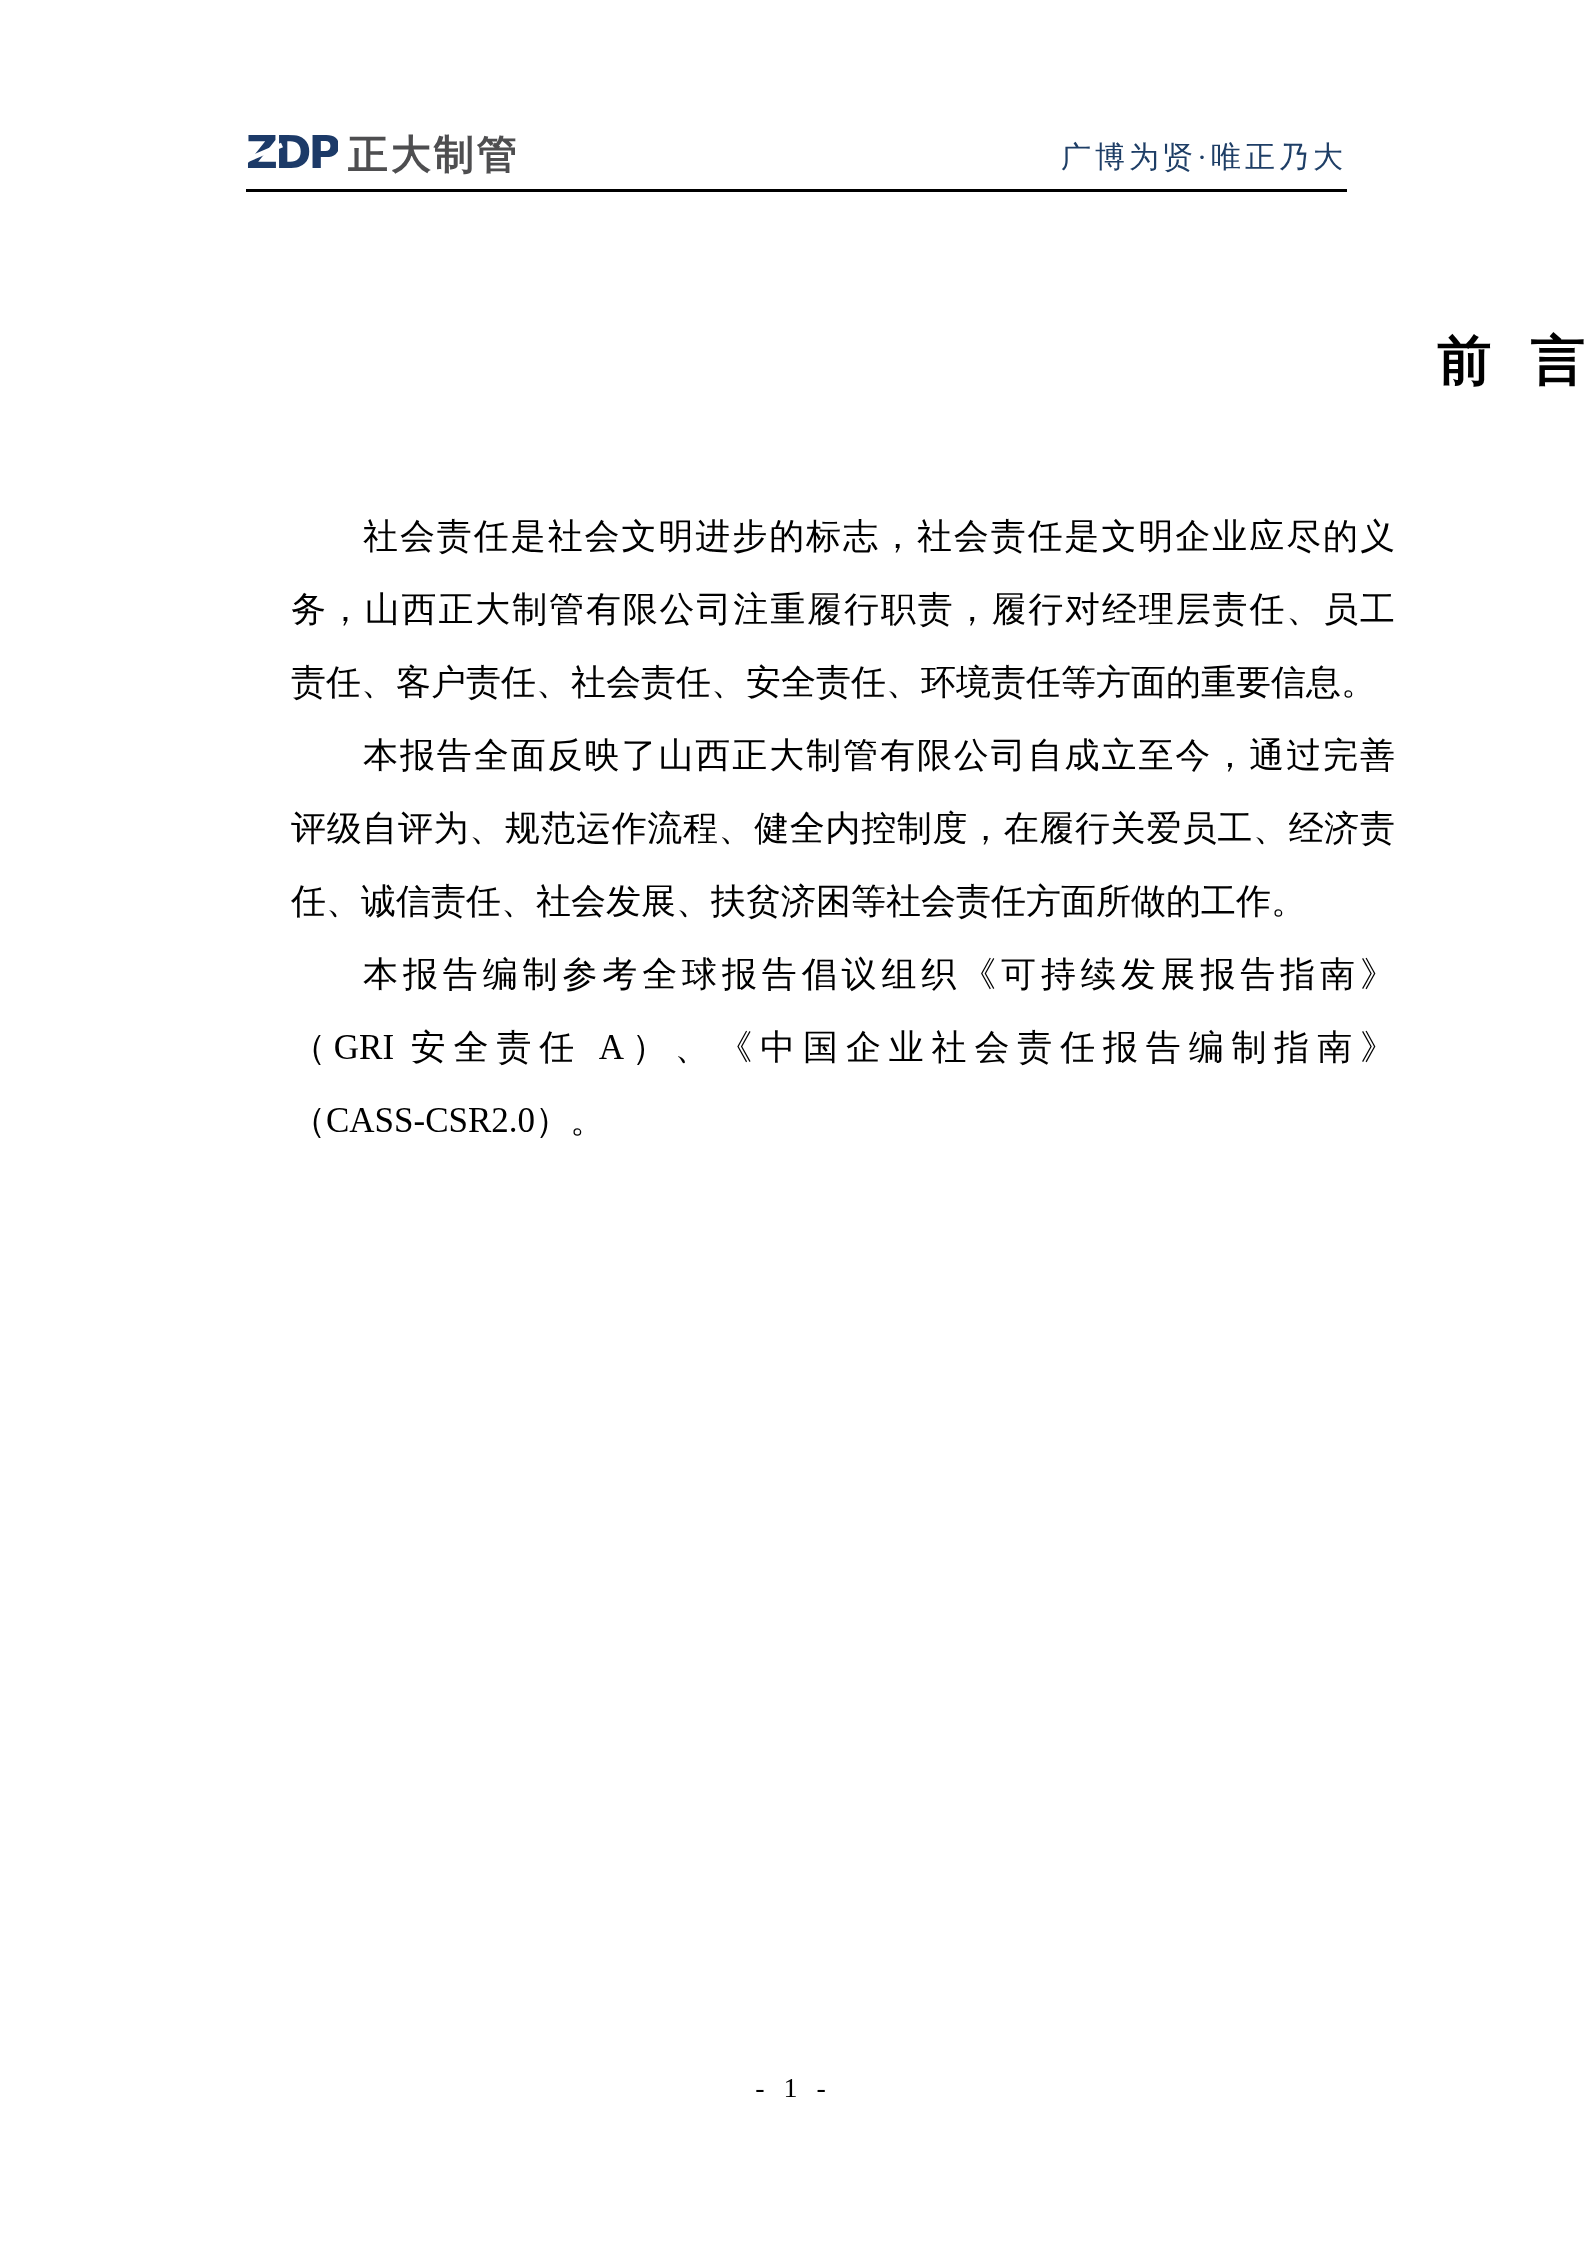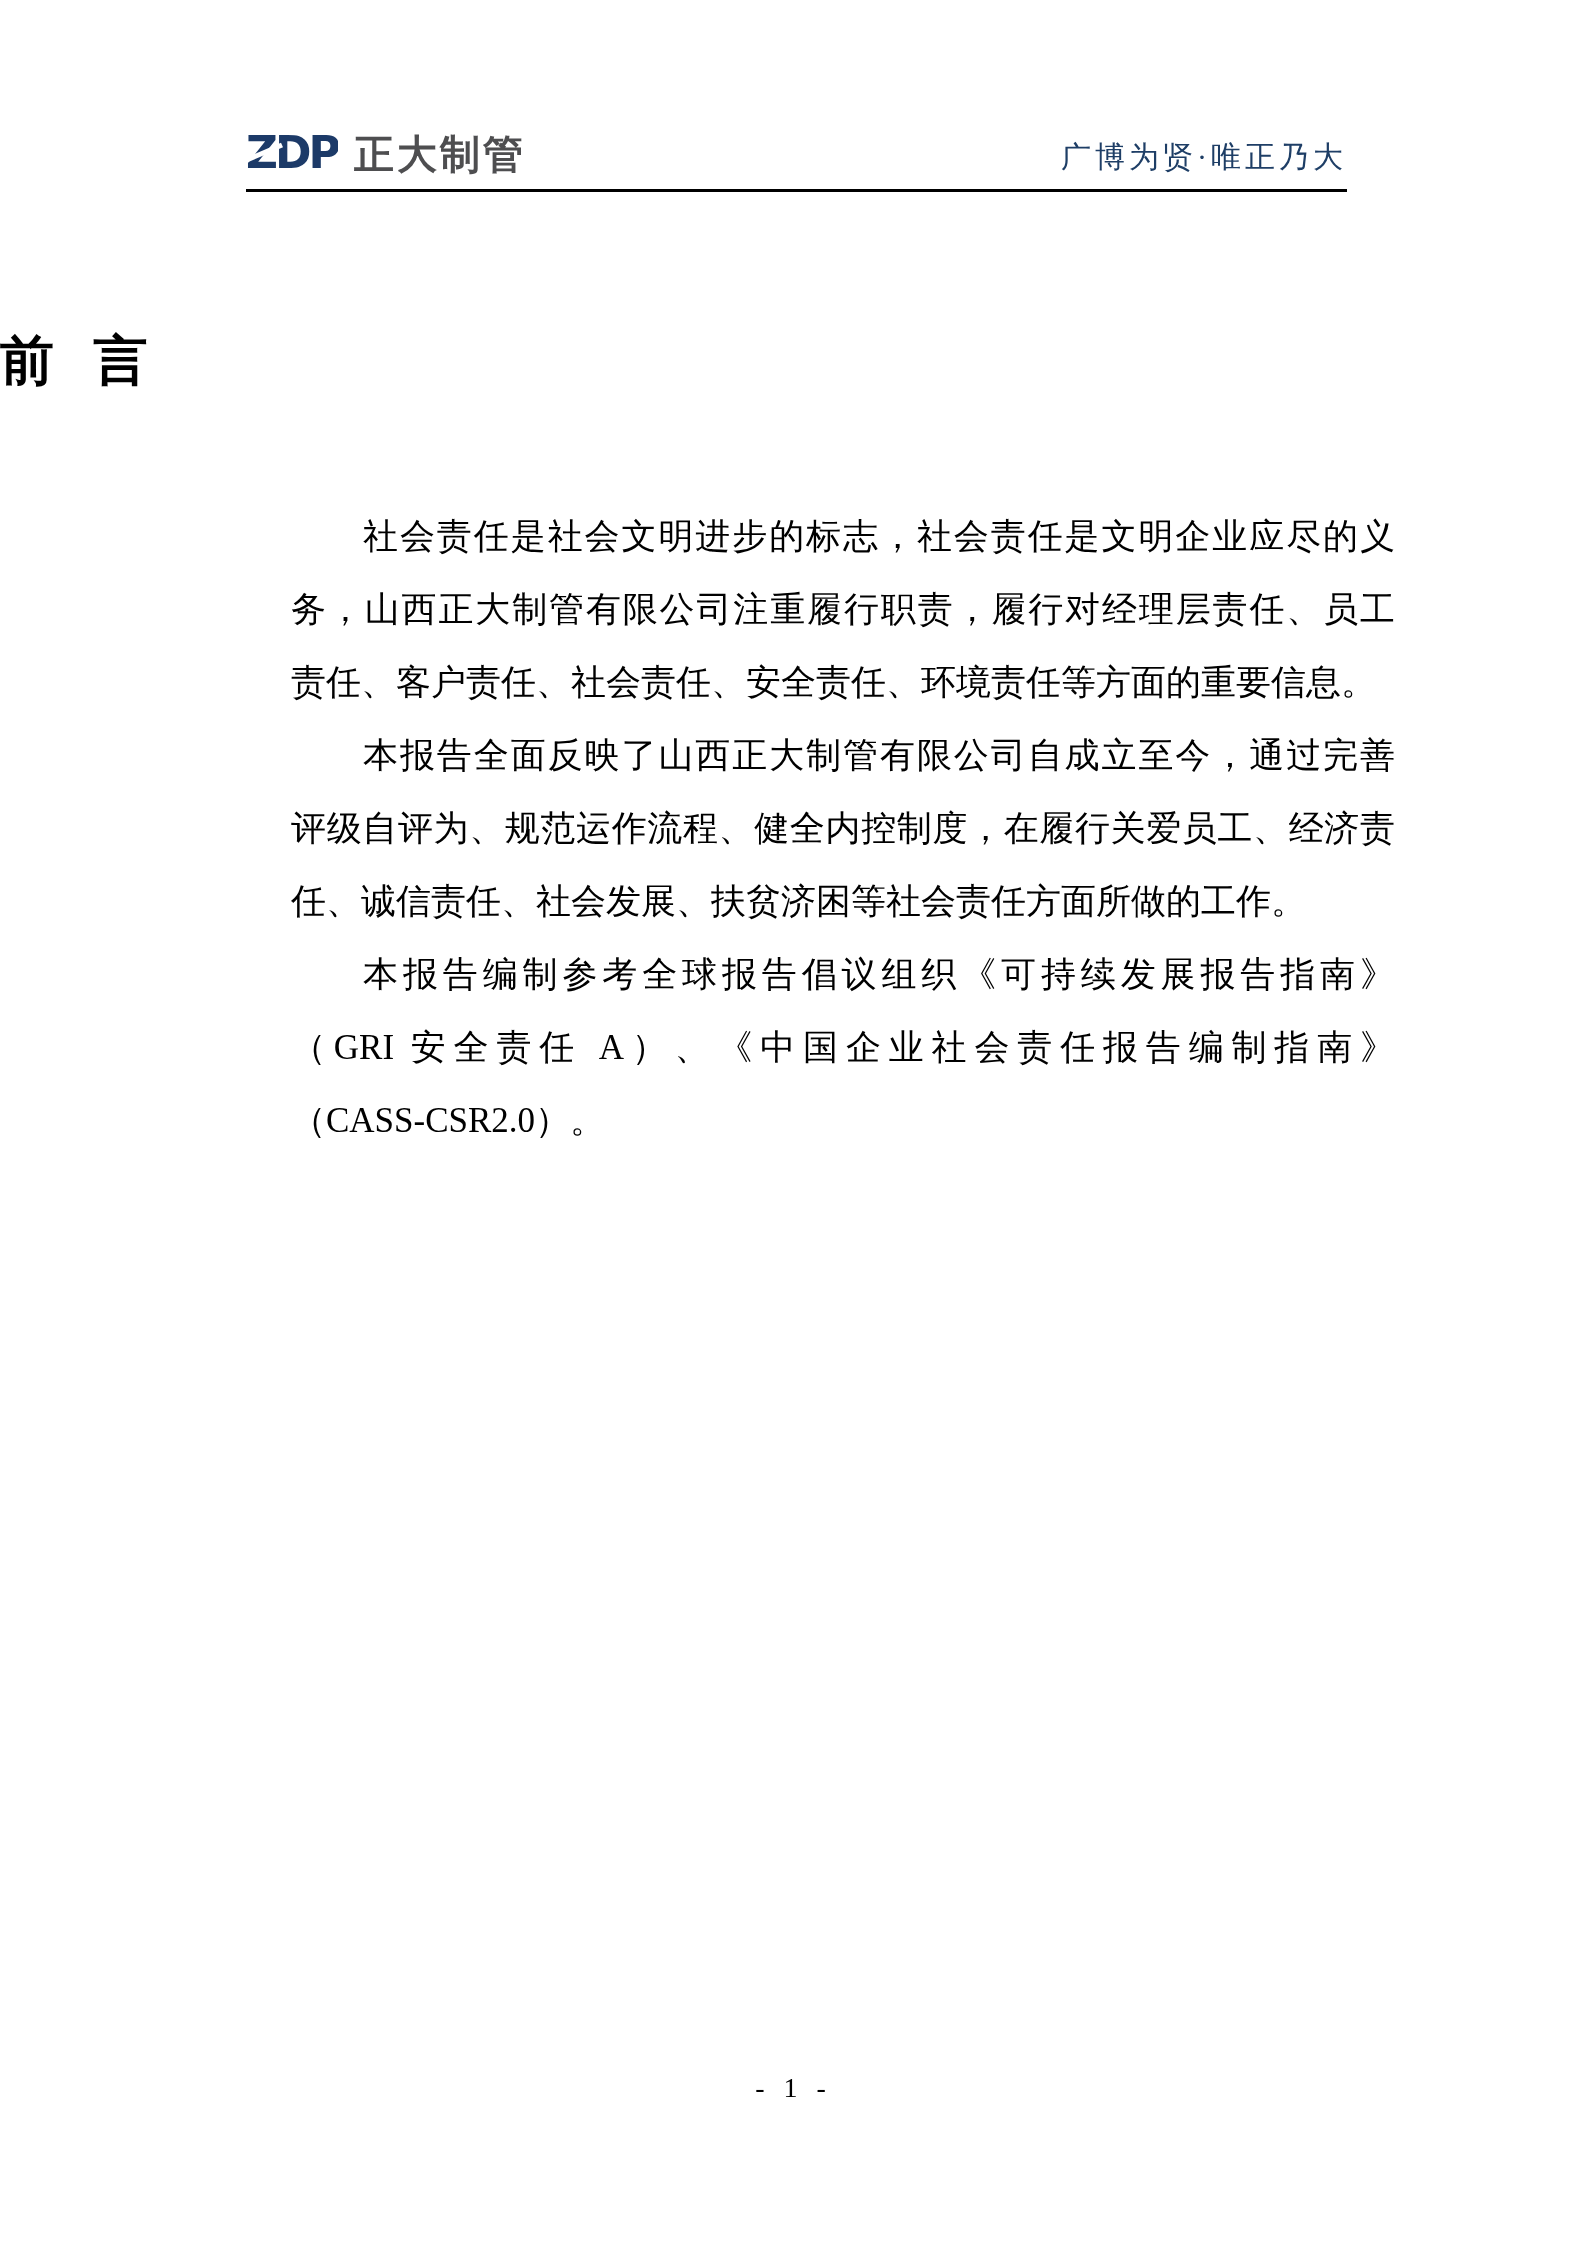--- a/index.html
+++ b/index.html
@@ -31,21 +31,21 @@
     height: 44px;
     display: block;
   }
   .logo-company {
     font-family: "DejaVu Sans", "Liberation Sans", sans-serif;
     font-weight: 900;
     font-size: 40px;
     line-height: 44px;
     letter-spacing: 3px;
     color: var(--color-logo-gray, #4e4e50);
-    margin-left: 16px;
+    margin-left: 10px;
     white-space: nowrap;
   }
   .header-slogan {
     position: absolute;
     top: 140px;
     right: 240px;
     font-family: "Liberation Serif", "DejaVu Serif", serif;
     font-weight: normal;
     font-size: 30px;
     line-height: 34px;
@@ -62,21 +62,21 @@
     background: var(--color-rule-black, #000000);
   }
 
   
   .doc-title {
     position: absolute;
     left: 0;
     top: 328px;
     width: 100%;
     margin: 0;
-    text-align: left;
+    text-align: right;
     font-family: "Liberation Serif", "DejaVu Serif", serif;
     font-weight: bold;
     font-size: 54px;
     line-height: 66px;
     letter-spacing: 2px;
     word-spacing: 22px;
     color: var(--color-text-black, #000000);
   }
 
   

